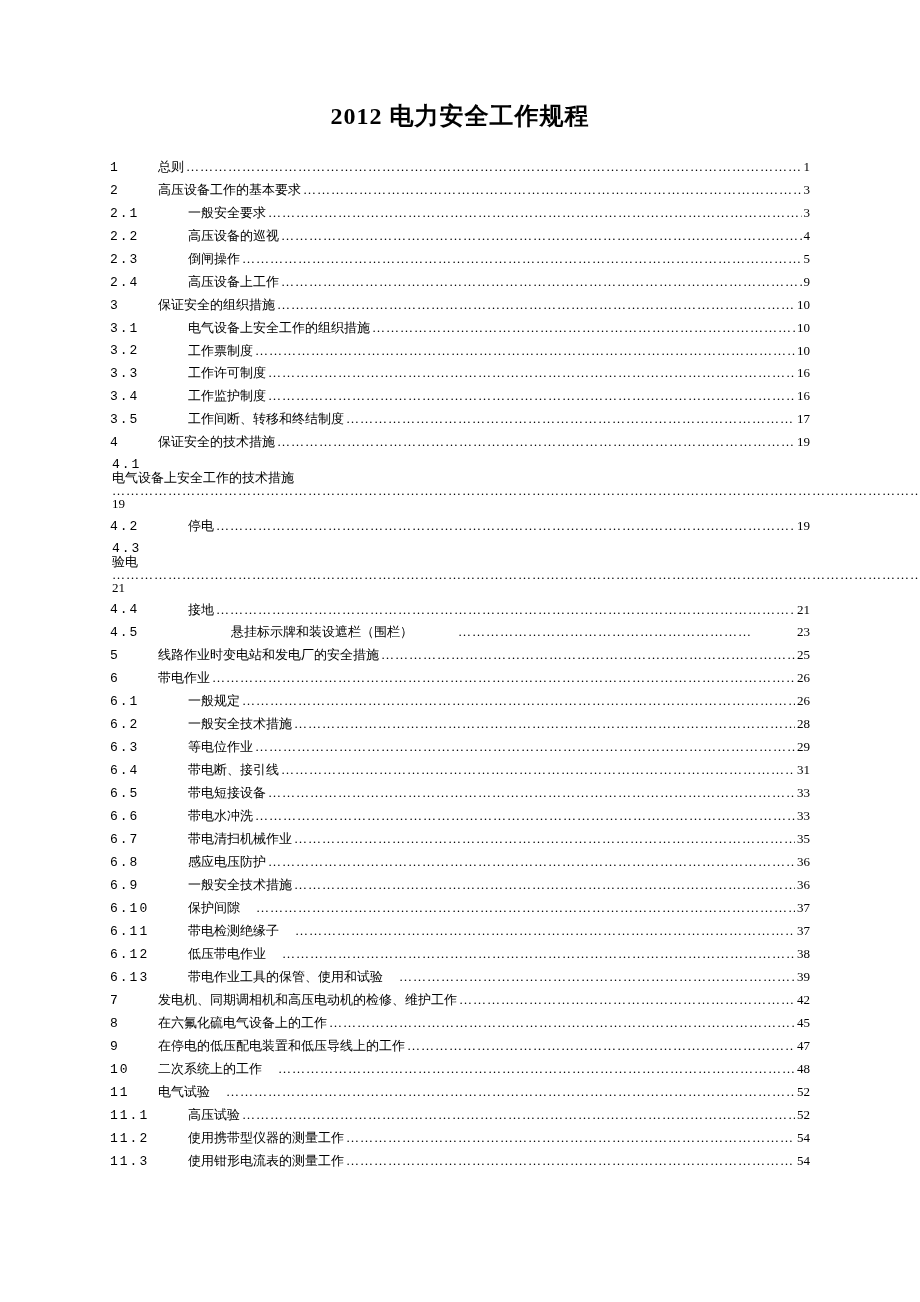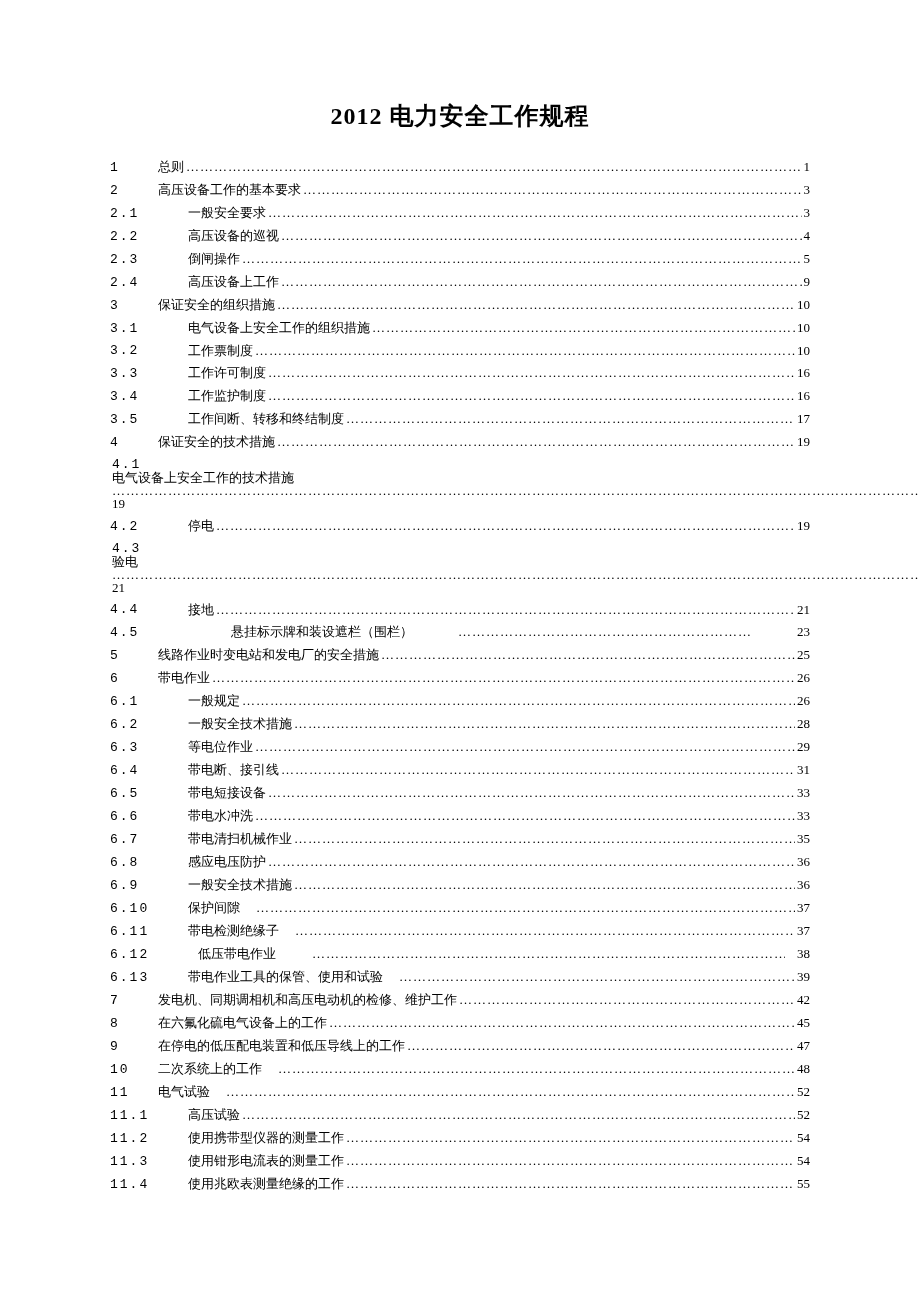--- a/index.html
+++ b/index.html
@@ -249,21 +249,21 @@
         <span class="lead"></span>
         <span class="pg">37</span>
       </div>
       <div class="row" style="padding-left: 0px;">
         <span class="num l2">6.11</span>
         <span class="txt">带电检测绝缘子</span>
         <span class="gap" style="width: 14px;"></span>
         <span class="lead"></span>
         <span class="pg">37</span>
       </div>
-      <div class="row" style="padding-left: 0px; gap: 10px;">
+      <div class="row" style="padding-left: 0px;">
         <span class="num l2">6.12</span>
         <span class="txt">低压带电作业</span>
         <span class="gap" style="width: 14px;"></span>
         <span class="lead"></span>
         <span class="pg">38</span>
       </div>
       <div class="row" style="padding-left: 0px;">
         <span class="num l2">6.13</span>
         <span class="txt">带电作业工具的保管、使用和试验</span>
         <span class="gap" style="width: 14px;"></span>
@@ -312,21 +312,15 @@
         <span class="num l2">11.2</span>
         <span class="txt">使用携带型仪器的测量工作</span>
         <span class="lead"></span>
         <span class="pg">54</span>
       </div>
       <div class="row" style="padding-left: 0px;">
         <span class="num l2">11.3</span>
         <span class="txt">使用钳形电流表的测量工作</span>
         <span class="lead"></span>
         <span class="pg">54</span>
-      </div>
-      <div class="row" style="padding-left: 0px;">
-        <span class="num l2">11.4</span>
-        <span class="txt">使用兆欧表测量绝缘的工作</span>
-        <span class="lead"></span>
-        <span class="pg">55</span>
       </div>
     </div>
 </div>
 
 </body></html>

